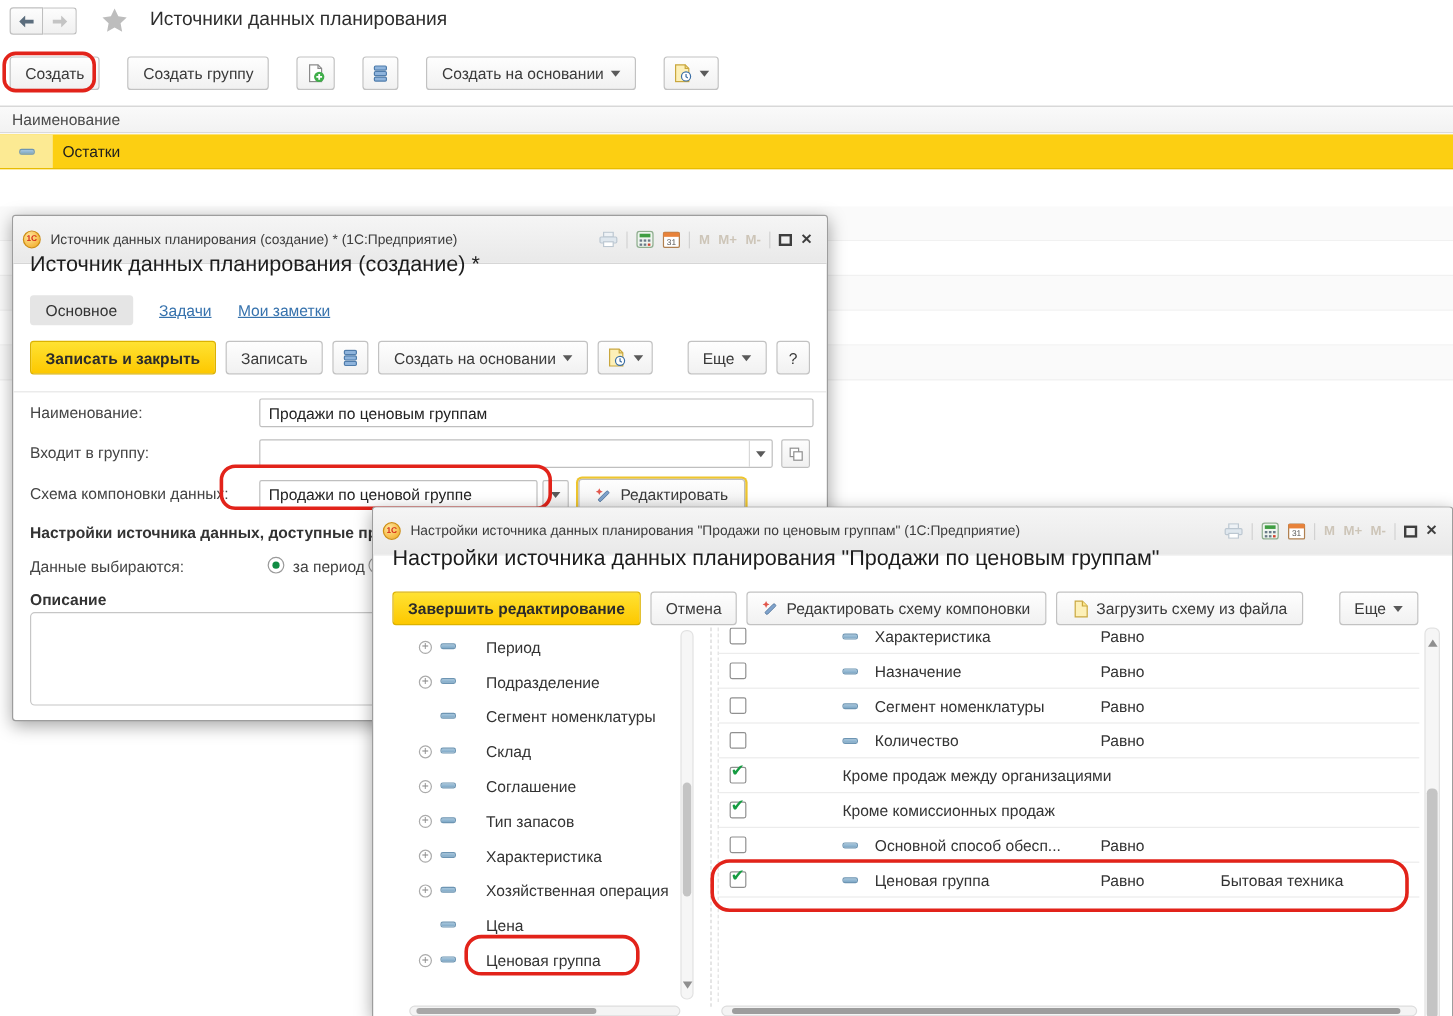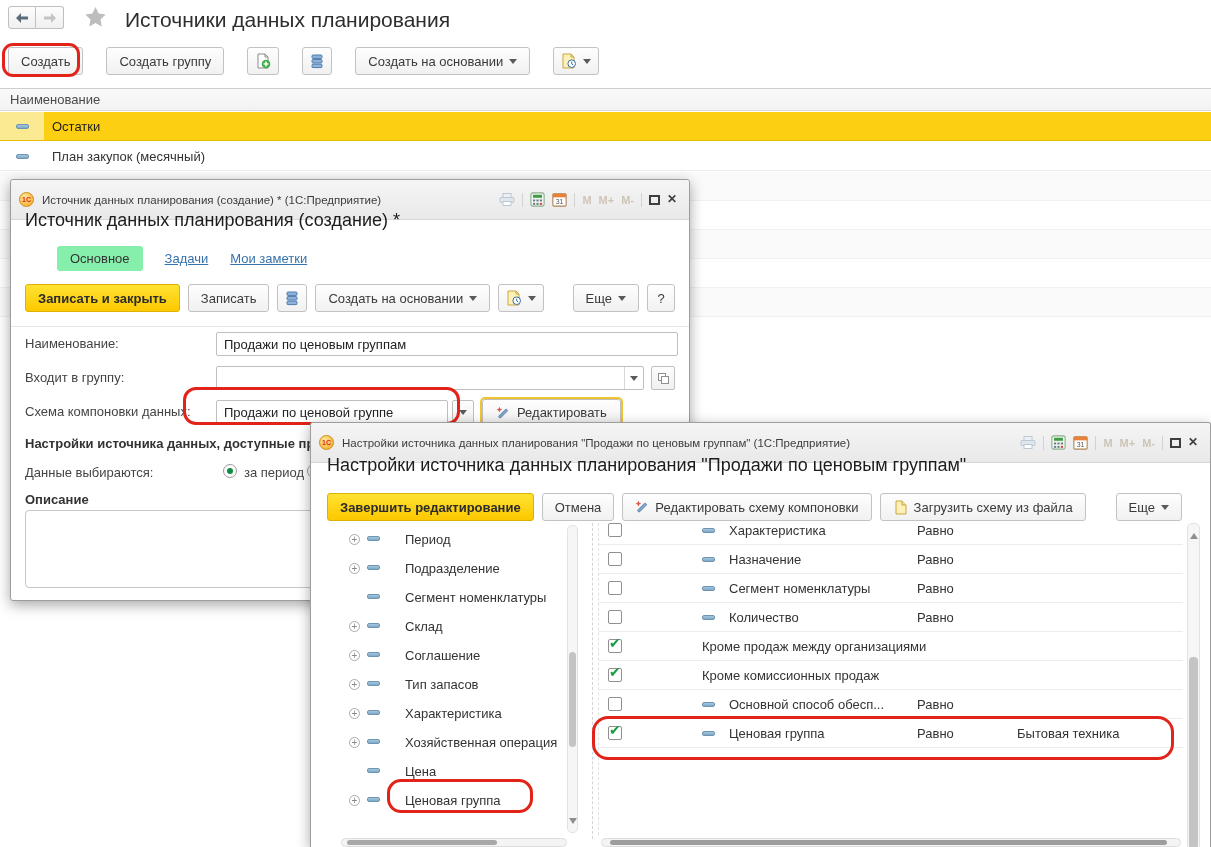--- a/index.html
+++ b/index.html
@@ -48,21 +48,21 @@
   .win-close::before { content:"✕"; position:absolute; left:0; top:-2px; font-size:12px;
                        font-weight:bold; color:#3e3e3e; }
 
   
   .app-header { position:absolute; left:0; top:0; width:1211px; height:40px; background:#fff; }
   .navgrp { position:absolute; left:8px; top:6px; display:flex; }
   .navbtn { width:28px; height:23px; background:linear-gradient(#fdfdfd,#f0f0f0);
             border:1px solid #bfbfbf; display:flex; align-items:center; justify-content:center; }
   .navbtn.back { border-radius:3px 0 0 3px; }
   .navbtn.fwd  { border-radius:0 3px 3px 0; border-left:none; }
-  .app-title { position:absolute; left:125px; top:8px; font-size:21px; color:#2e2e2e; }
+  .app-title { position:absolute; left:125px; top:8px; font-size:16px; color:#2e2e2e; }
   .star { position:absolute; left:84px; top:6px; }
 
   .app-toolbar { position:absolute; left:8px; top:47px; display:flex; gap:23px; align-items:center; }
   .list-header { position:absolute; left:0; top:88px; width:1211px; height:23px;
                  background:linear-gradient(#fafafa,#f2f2f2); border-top:1px solid #cfcfcf;
                  border-bottom:1px solid #dadada; display:flex; align-items:center;
                  padding-left:10px; color:#4a4a4a; }
   .lrow { position:absolute; left:0; width:1211px; height:29px; display:flex; align-items:center;
           border-bottom:1px solid #ededed; }
   .lrow .icell { width:44px; display:flex; justify-content:center; flex:none; align-self:stretch;
@@ -79,21 +79,21 @@
   .titlebar { position:absolute; left:0; top:0; right:0; height:40px;
               background:linear-gradient(#f5f5f5,#e9e9e9); border-bottom:1px solid #d6d6d6;
               display:flex; align-items:center; gap:8px; padding:0 10px 0 8px;
               font-size:11.5px; color:#3c3c3c; border-radius:3px 3px 0 0; }
   .tb-icons { margin-left:auto; display:flex; align-items:center; gap:7px; }
   .dlg-heading { position:absolute; font-size:18px; color:#1d1d1d; white-space:nowrap; }
 
   
   #dlg1 { left:10px; top:179px; width:680px; height:422px; z-index:10; }
   .tabs { position:absolute; left:14px; top:66px; display:flex; gap:22px; align-items:center; }
-  .tab-active { background:#86efac; border-radius:3px; padding:5px 13px; color:#333;margin-left:32px; }
+  .tab-active { background:#e5e5e5; border-radius:3px; padding:5px 13px; color:#333; }
   .tab-link { color:#3672ad; text-decoration:underline; }
   .d1-toolbar { position:absolute; left:14px; top:104px; right:14px; display:flex; gap:8px;
                 align-items:center; }
   .d1-hr { position:absolute; left:0; right:0; top:146px; border-top:1px solid #e6e6e6; }
   .lbl { position:absolute; font-size:13px; color:#444; white-space:nowrap; }
   .blbl { font-weight:bold; color:#333; }
   .fld { position:absolute; height:24px; border:1px solid #bfbfbf; border-radius:2px;
          background:#fff; display:flex; align-items:center; }
   .fld input { border:none; outline:none; flex:1; height:100%; padding:0 7px; font-size:13px;
                color:#222; font-family:"Liberation Sans",sans-serif; background:transparent; }
@@ -201,26 +201,20 @@
   </div>
 
   <div class="list-header">Наименование</div>
 
   <div class="lrow selected" style="top:112px;">
     <span class="icell">
         <span class="dash-ic"></span>
       </span>
     <span style="margin-left:8px;color:#1e1e1e;">Остатки</span>
   </div>
-  <div class="lrow" style="top:142px;">
-    <span class="icell">
-        <span class="dash-ic"></span>
-      </span>
-    <span style="margin-left:8px;">План закупок (месячный)</span>
-  </div>
   <div class="stripe gray" style="top:172px;"></div>
   <div class="stripe white" style="top:201px;"></div>
   <div class="stripe gray" style="top:230px;"></div>
   <div class="stripe white" style="top:259px;"></div>
   <div class="stripe gray" style="top:288px;"></div>
 
   <div class="dialog" id="dlg1">
     <div class="titlebar">
       <span class="logo1c"></span>
       <span>Источник данных планирования (создание) * (1С:Предприятие)</span>

